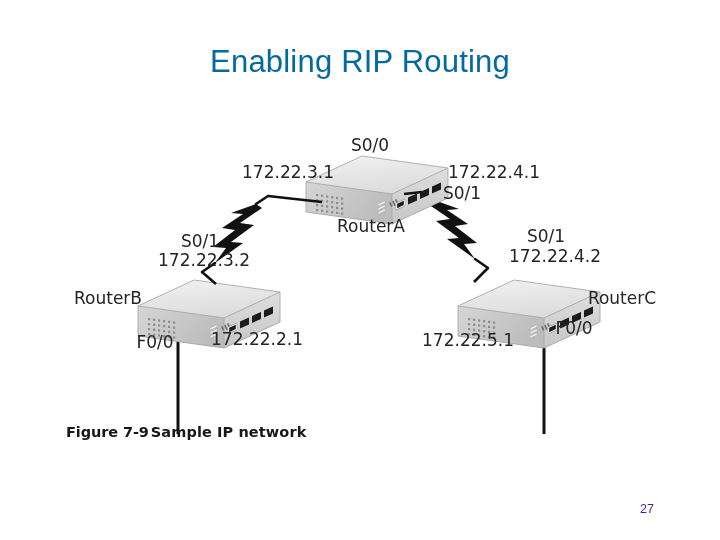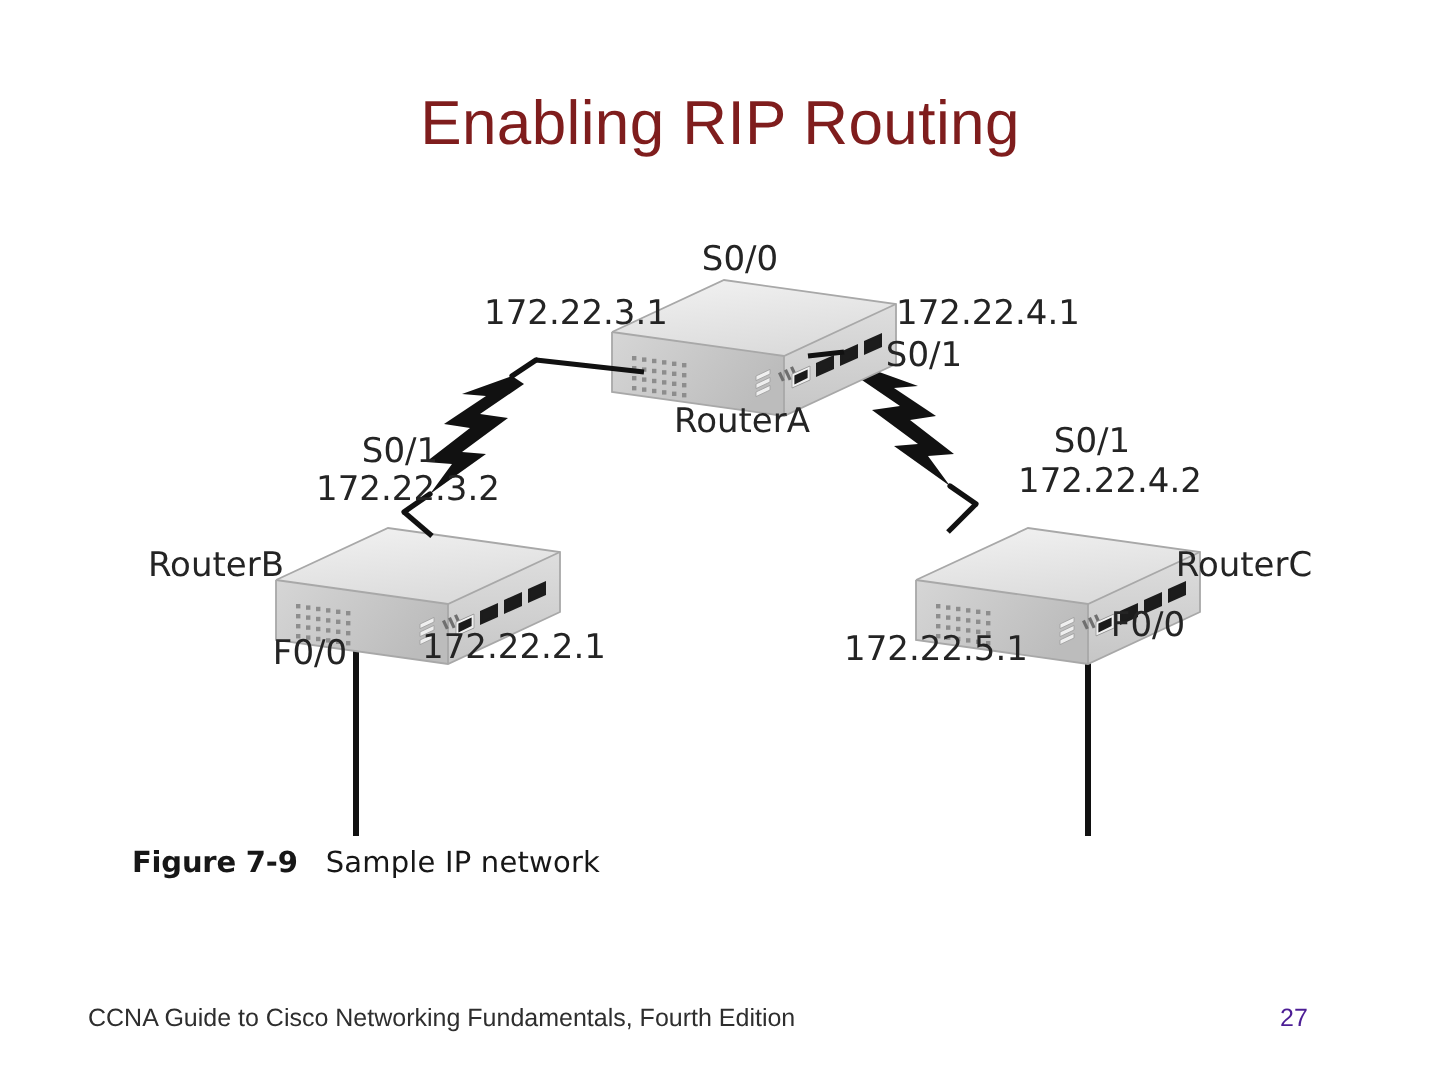--- a/index.html
+++ b/index.html
@@ -27,29 +27,29 @@
   .slide-title {
     position: absolute;
     left: 0;
     top: 44px;
     width: 720px;
     text-align: center;
     font-family: "Liberation Sans", sans-serif;
     font-size: 31px;
     font-weight: 400;
     letter-spacing: 0.2px;
-    color: #7f1d1d;
+    color: #0369a1;
     white-space: nowrap;
   }
 
   
   .figure-area {
     position: absolute;
     left: 0;
-    top: 100px;
+    top: 116px;
     width: 720px;
     height: 350px;
   }
   .figure-svg {
     position: absolute;
     left: 0;
     top: 0;
   }
 
   
@@ -61,22 +61,22 @@
     font-size: 14.5px;
     color: #171717;
     white-space: nowrap;
   }
   .figure-caption .cap-num {
     font-weight: 700;
     letter-spacing: -0.1px;
     text-align: right;
   }
   .figure-caption .cap-text {
-    font-weight: 400;
-    margin-left: 14px;
+    font-weight: 700;
+    margin-left: 2px;
     letter-spacing: 0.1px;
   }
 
   
   .footer-note {
     position: absolute;
     left: 44px;
     top: 502px;
     font-family: "Liberation Sans", sans-serif;
     font-size: 12.5px;
@@ -275,17 +275,16 @@
       <text class="dlabel" x="574" y="218" text-anchor="middle">F0/0</text>
       <text class="dlabel" x="468" y="230" text-anchor="middle">172.22.5.1</text>
 
     </svg>
   </div>
 
   <div class="figure-caption">
     <span class="cap-num">Figure 7-9</span><span class="cap-text">Sample IP network</span>
   </div>
 
-  <div class="footer-note">CCNA Guide to Cisco Networking Fundamentals, Fourth Edition</div>
 
   <div class="footer-page">27</div>
 
 </div>
 
 </body></html>

